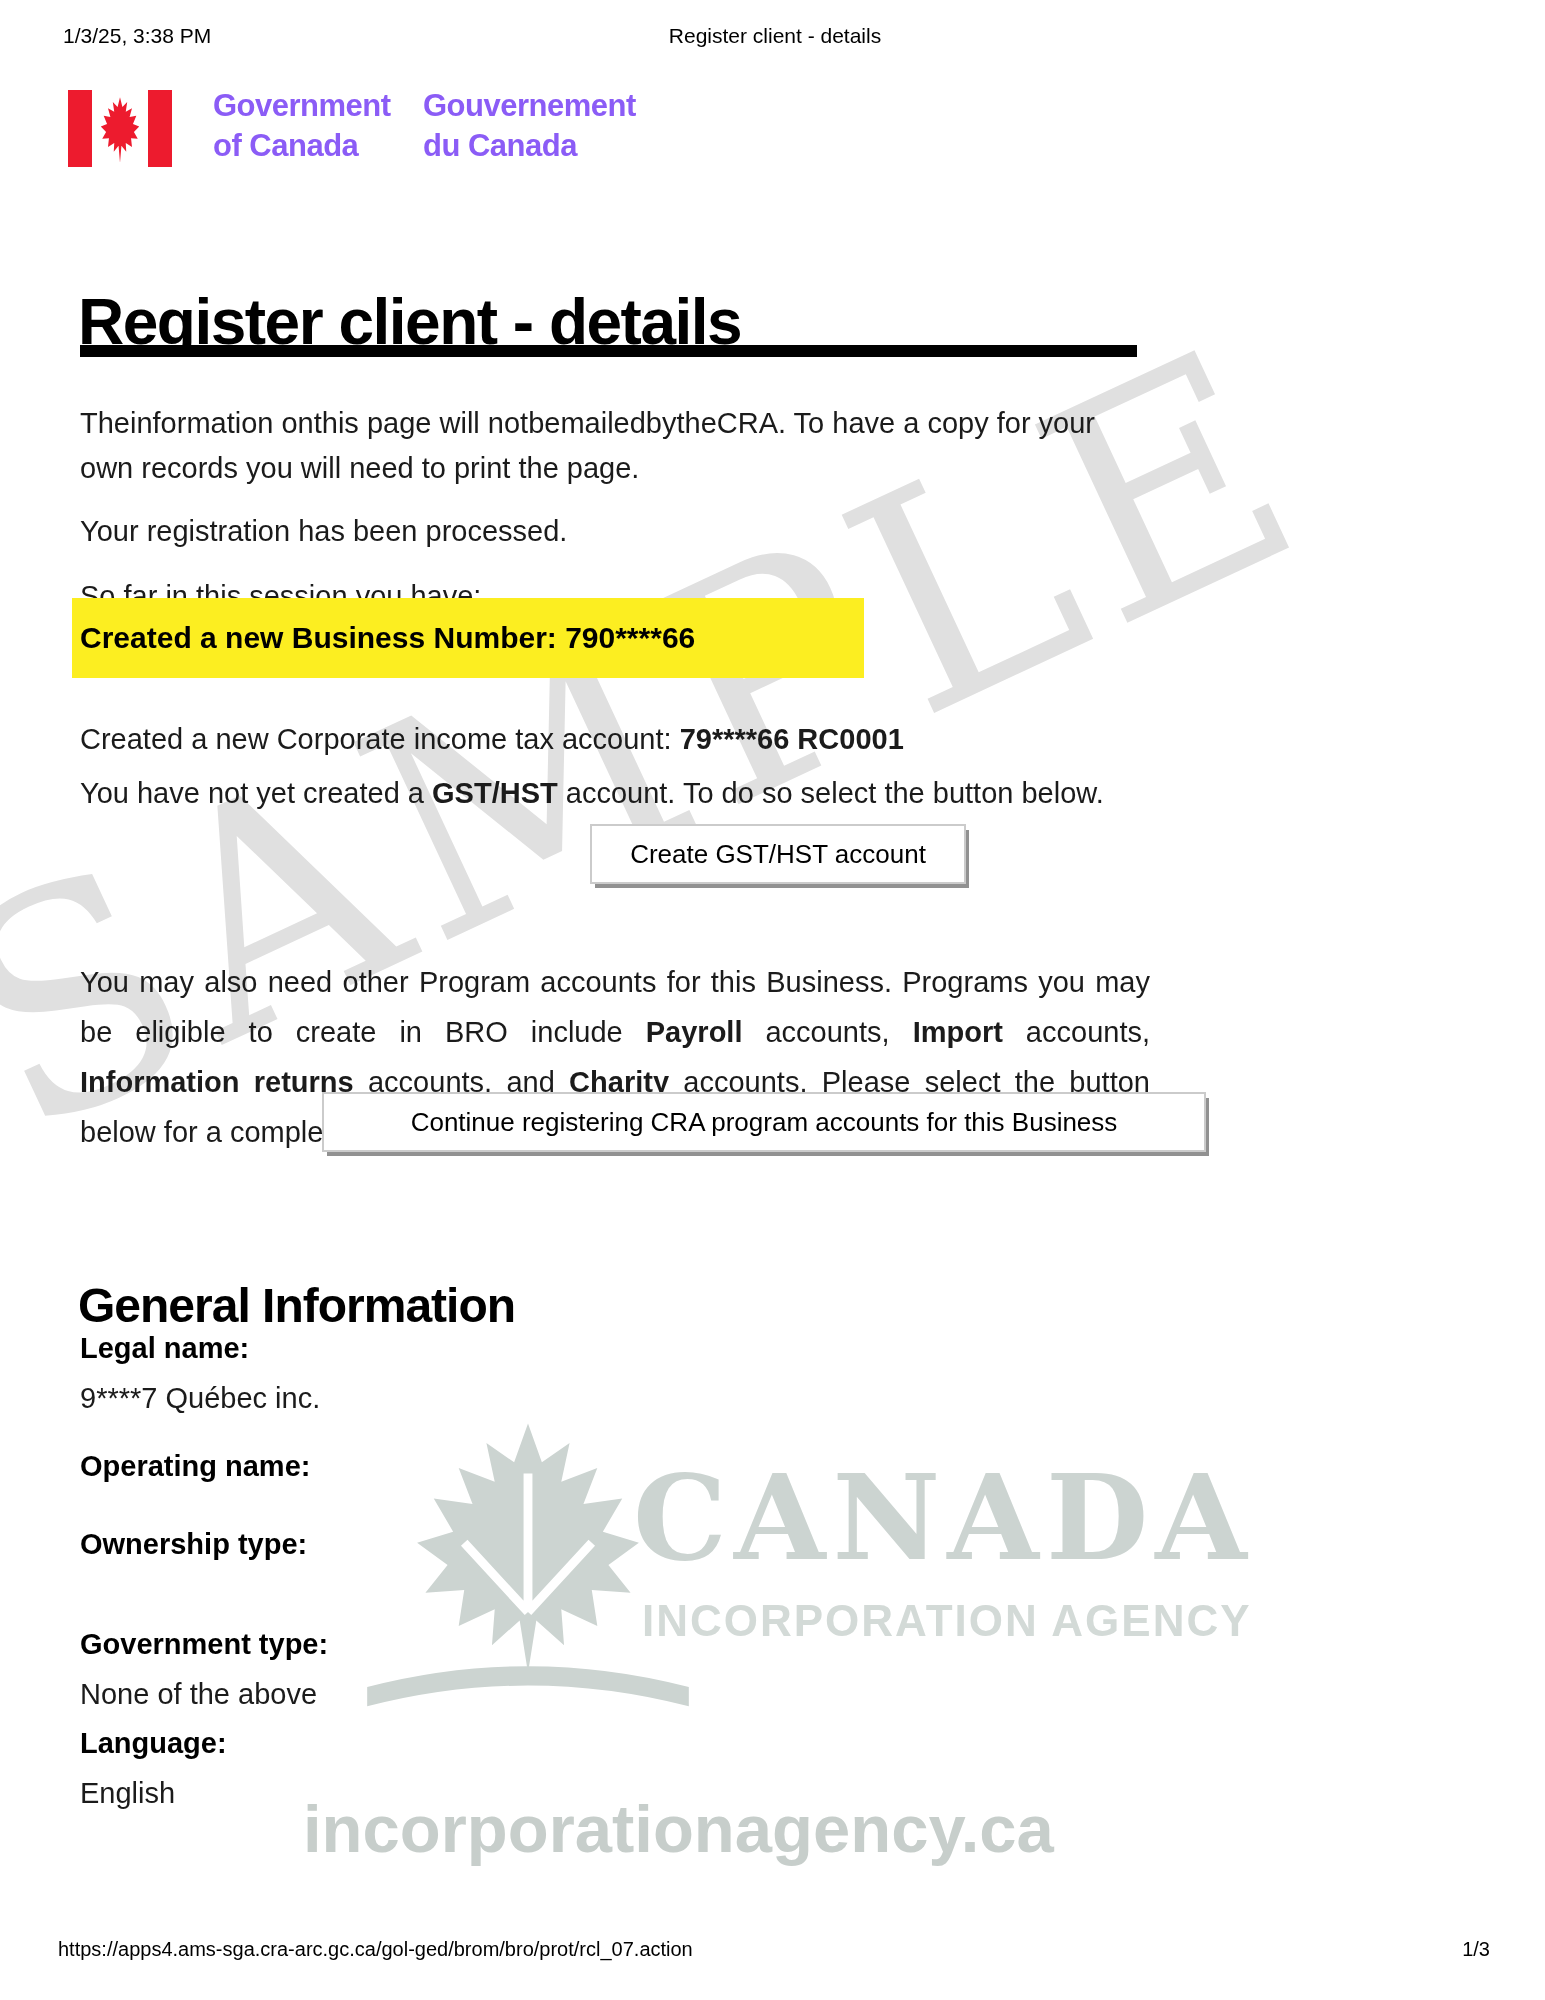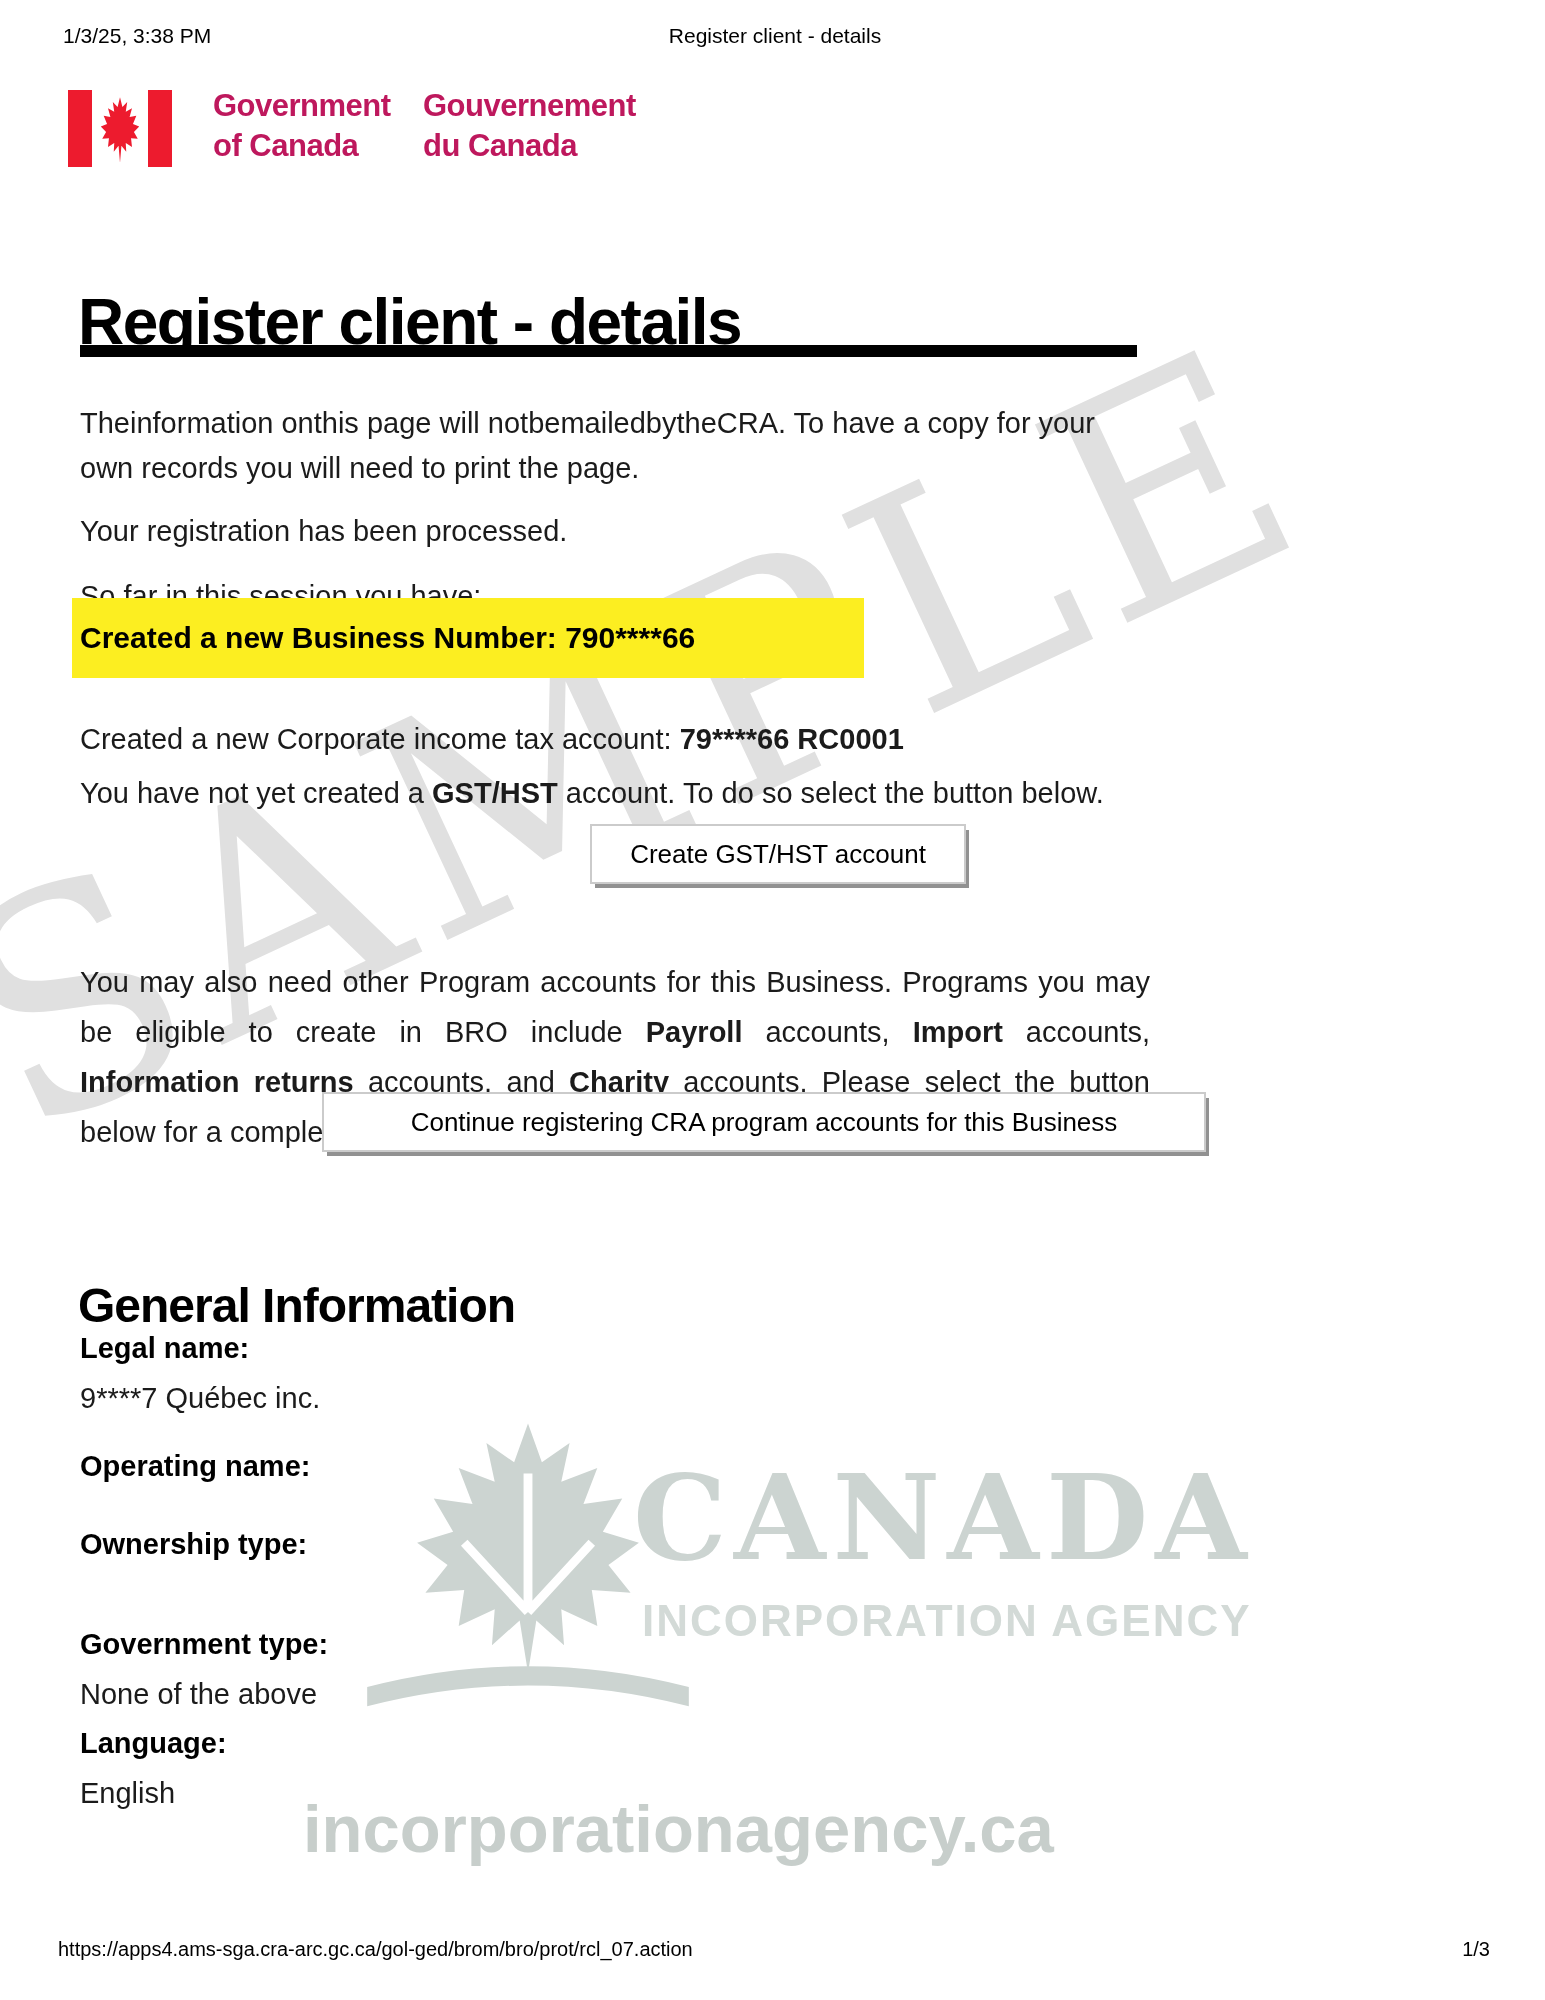--- a/index.html
+++ b/index.html
@@ -33,21 +33,21 @@
   }
   
   .ct{position:absolute;z-index:1;}
   .print-header{
     left:63px;top:24px;right:58px;height:28px;font-size:21px;color:#000;
   }
   .ph-date{position:absolute;left:0;top:0;}
   .ph-title{position:absolute;left:0;right:0;text-align:center;top:0;}
   .flag{position:absolute;left:68px;top:90px;width:104px;height:77px;}
   .gov-block{position:absolute;top:86px;font-size:31px;font-weight:bold;
-    line-height:40px;color:#be185d;letter-spacing:-0.5px;}
+    line-height:40px;color:#8b5cf6;letter-spacing:-0.5px;}
   .gov-en{left:213px;} .gov-fr{left:423px;}
   .doc-title{
     left:78px;top:242px;font-size:64px;font-weight:800;letter-spacing:-1.5px;
     color:#000;white-space:nowrap;
   }
   .rule{left:80px;top:345px;width:1057px;height:12px;background:#000;}
   .para{left:80px;width:1075px;font-size:29px;line-height:45px;color:#1b1b1b;}
   .p-intro{top:372px;}
   .p-processed{top:480px;}
   .p-session{top:545px;}

